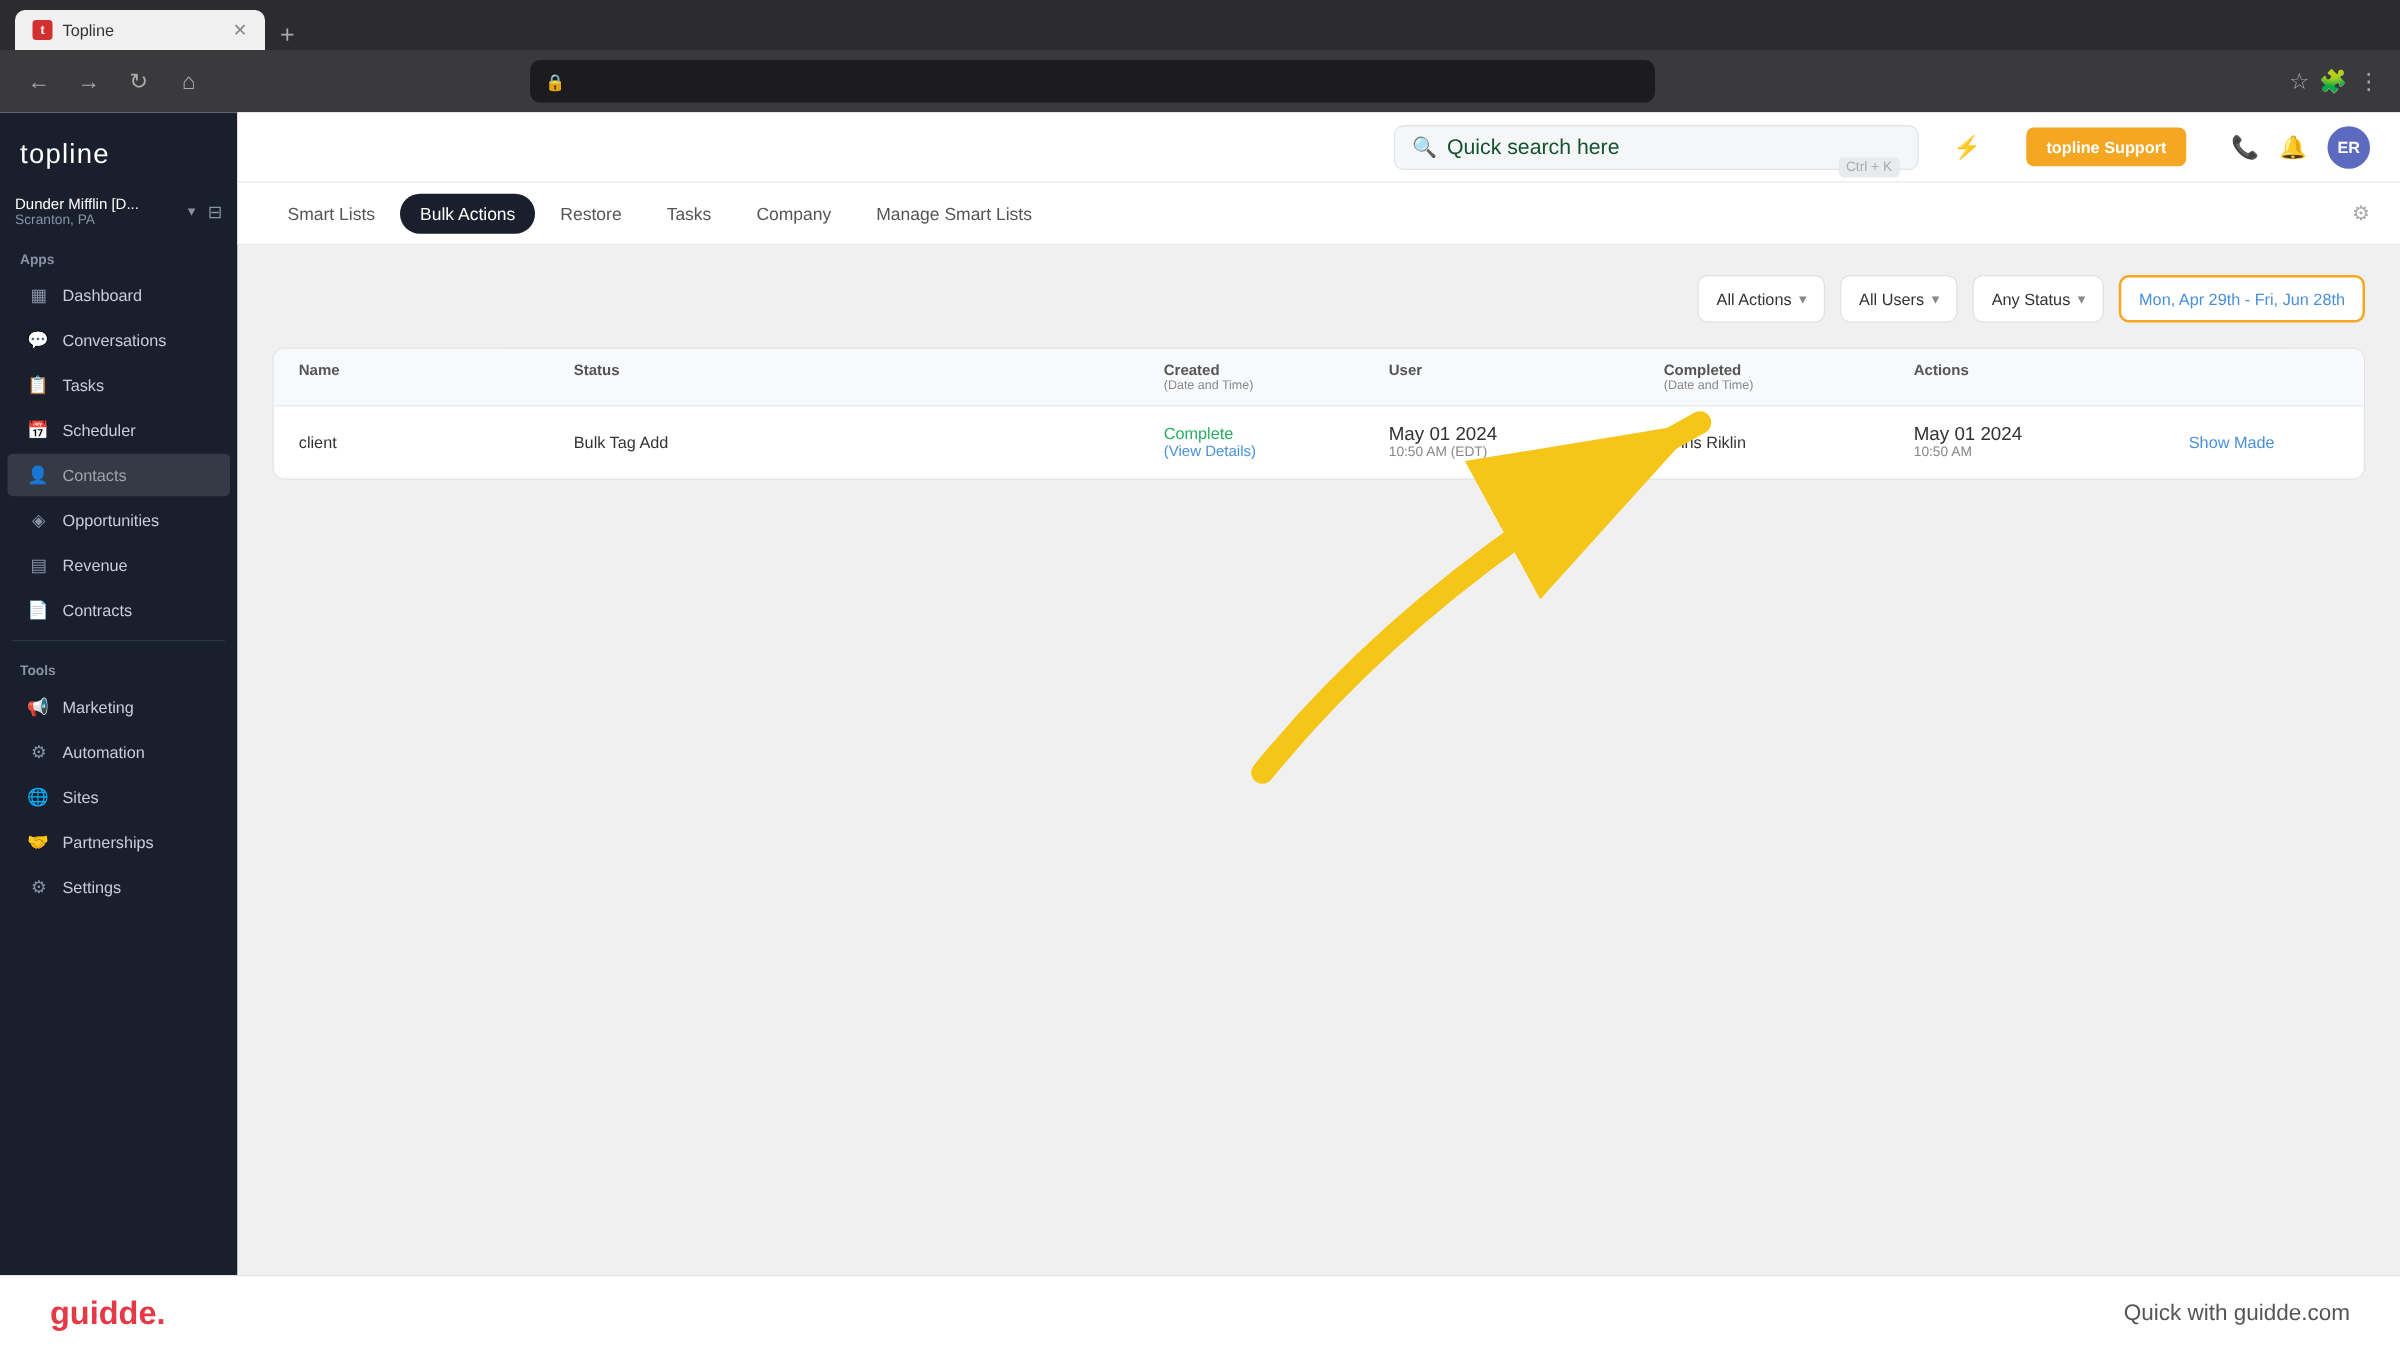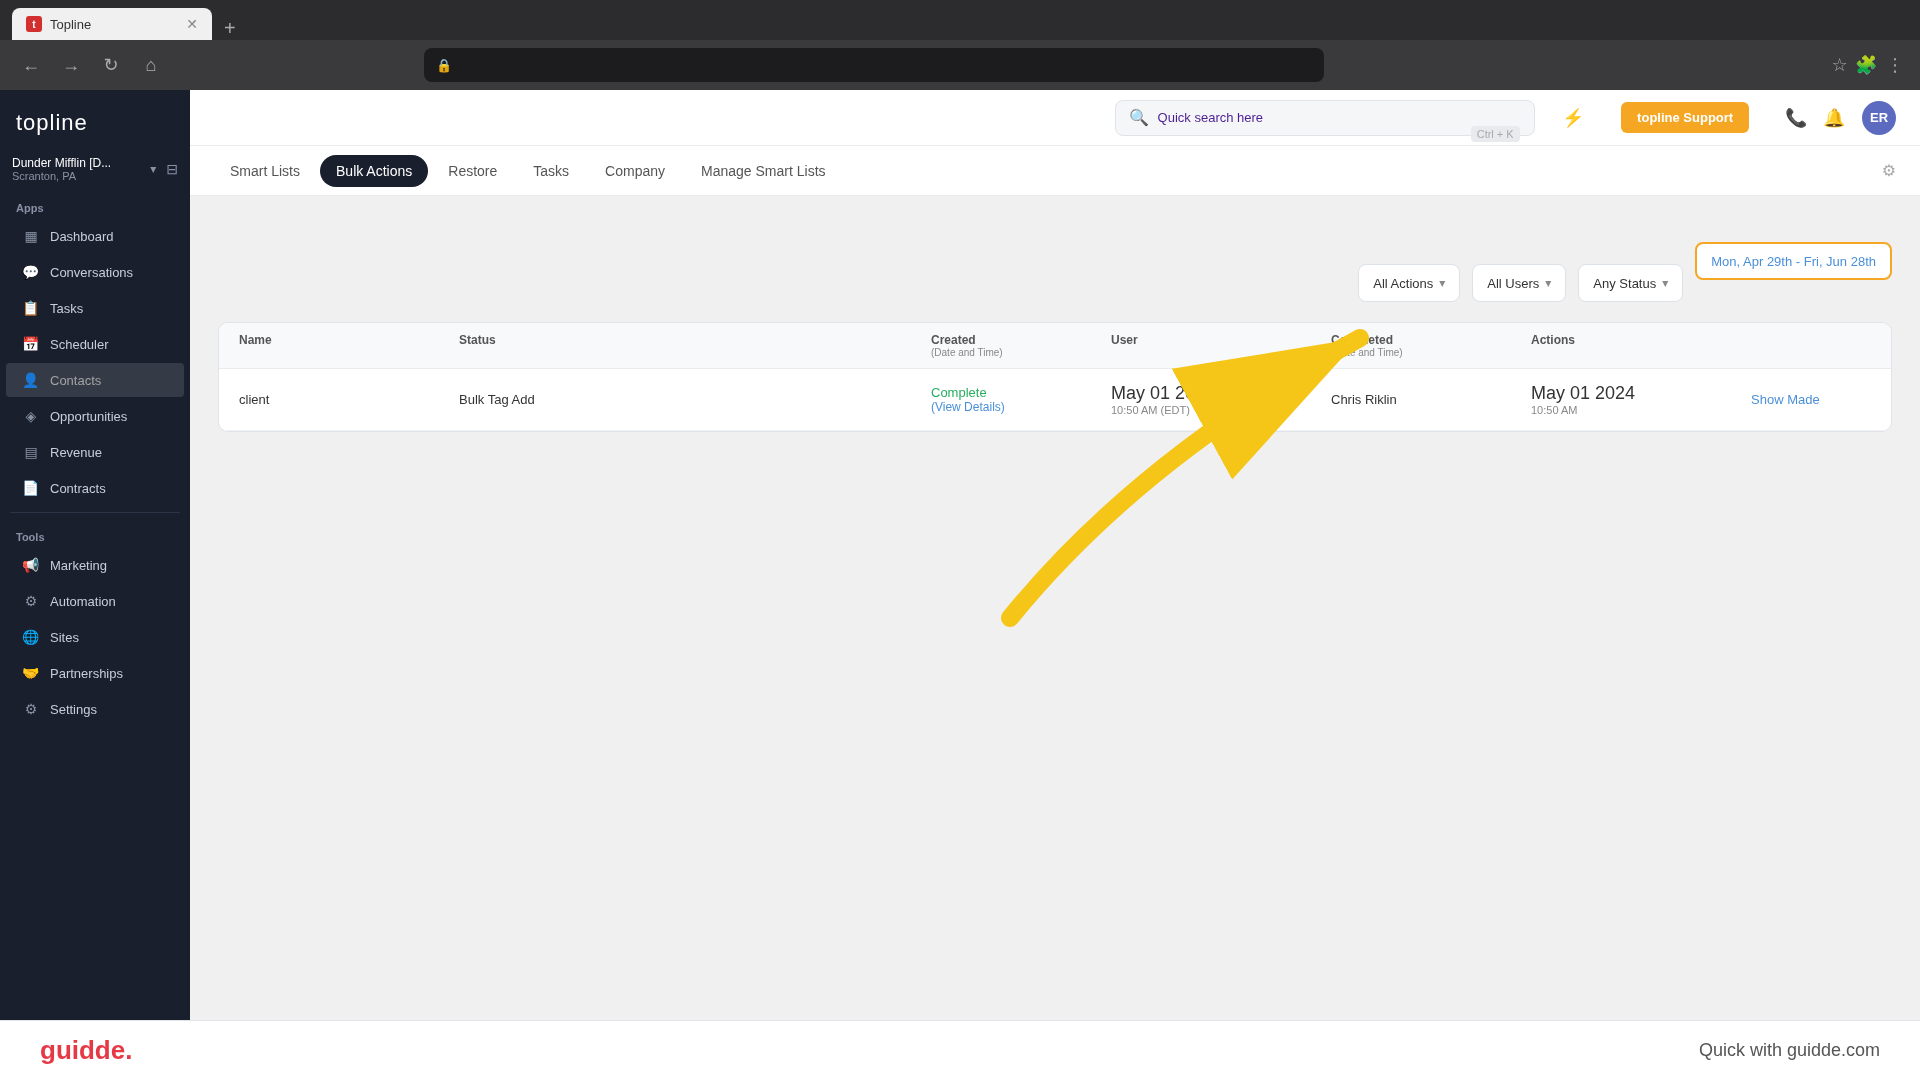--- a/index.html
+++ b/index.html
@@ -39,54 +39,54 @@
     .sidebar-item-icon { color: #8892a4; font-size: 14px; width: 18px; text-align: center; }
     .sidebar-item-label { color: #c8cdd8; font-size: 13px; }
     .sidebar-item.active .sidebar-item-label { color: #a3a3a3; }
 
     
     .main-content { flex: 1; display: flex; flex-direction: column; background: #f0f0f0; }
 
     
     .app-header { background: #fff; height: 56px; display: flex; align-items: center; padding: 0 24px; border-bottom: 1px solid #e8eaed; gap: 20px; position: relative; }
     .search-bar { background: #f5f6f8; border: 1px solid #e0e3e8; border-radius: 8px; height: 36px; display: flex; align-items: center; padding: 0 14px; gap: 8px; flex: 1; max-width: 420px; margin-left: auto; }
-    .search-text { color: #4c1d95; font-size: 13px; flex: 1; }
+    .search-text { color: #14532d; font-size: 17px; flex: 1; }
     .search-shortcut { color: #aaa; font-size: 11px; background: #e8eaed; border-radius: 4px; padding: 2px 6px; margin-top: 33px; }
     .lightning-btn { color: #aaa; font-size: 18px; margin-left: 8px; cursor: pointer; }
     .header-support-btn { background: #f5a623; color: #fff; border: none; border-radius: 6px; padding: 8px 16px; font-size: 13px; font-weight: 600; cursor: pointer; margin-left: 16px; }
     .header-icons { display: flex; gap: 16px; align-items: center; margin-left: 16px; }
     .header-icon { color: #666; font-size: 18px; cursor: pointer; }
     .avatar { width: 34px; height: 34px; background: #5c6bc0; border-radius: 50%; display: flex; align-items: center; justify-content: center; color: #fff; font-size: 13px; font-weight: 600; cursor: pointer; }
 
     
     .tab-nav { background: #fff; border-bottom: 1px solid #e8eaed; display: flex; align-items: center; padding: 0 24px; gap: 4px; height: 50px; }
     .nav-tab { padding: 8px 16px; font-size: 14px; color: #555; cursor: pointer; border-radius: 6px; white-space: nowrap; }
     .nav-tab.active { background: #1a1f2e; color: #fff; border-radius: 20px; }
     .nav-tab-icon { margin-left: auto; color: #aaa; font-size: 16px; cursor: pointer; }
 
     
     .content-area { flex: 1; padding: 24px 28px; overflow: auto; }
 
     
     .filter-bar { display: flex; align-items: center; gap: 12px; margin-bottom: 20px; justify-content: flex-end; }
-    .filter-dropdown { display: flex; align-items: center; gap: 6px; background: #fff; border: 1px solid #dde1e8; border-radius: 8px; padding: 8px 14px; font-size: 13px; color: #333; cursor: pointer; height: 38px; margin-top: 44px; }
+    .filter-dropdown { display: flex; align-items: center; gap: 6px; background: #fff; border: 1px solid #dde1e8; border-radius: 8px; padding: 8px 14px; font-size: 13px; color: #333; cursor: pointer; height: 38px; }
     .filter-dropdown .chevron { color: #888; font-size: 12px; }
     .date-filter { border: 2px solid #f5a623; border-radius: 8px; padding: 8px 14px; font-size: 13px; color: #4a90d9; cursor: pointer; height: 38px; display: flex; align-items: center; background: #fff; font-weight: 500; }
 
     
     .table-wrapper { background: #fff; border-radius: 10px; border: 1px solid #e0e3e8; overflow: hidden; }
     .table-header { display: grid; grid-template-columns: 220px 1fr 180px 220px 200px 220px 120px; background: #f8f9fb; border-bottom: 1px solid #e8eaed; padding: 10px 20px; }
     .th { font-size: 12px; font-weight: 600; color: #555; }
     .th.sub { font-size: 10px; color: #888; font-weight: 400; }
     .th-group { display: flex; flex-direction: column; }
     .table-row { display: grid; grid-template-columns: 220px 1fr 180px 220px 200px 220px 120px; padding: 14px 20px; border-bottom: 1px solid #f0f2f5; align-items: center; }
     .td { font-size: 13px; color: #333; }
     .status-complete { color: #27ae60; font-weight: 500; }
     .status-link { color: #4a90d9; font-size: 12px; display: block; }
-    .td-date { font-size: 18px; color: #333; }
+    .td-date { font-size: 15px; color: #333; }
     .td-date-sub { font-size: 11px; color: #888; }
     .action-link { color: #4a90d9; font-size: 13px; cursor: pointer; }
 
     
     .guidde-footer { height: 60px; background: #fff; border-top: 1px solid #e0e3e8; display: flex; align-items: center; justify-content: space-between; padding: 0 40px; }
     .guidde-logo { color: #e63946; font-size: 26px; font-weight: 700; }
     .guidde-logo span { color: #e63946; }
     .guidde-made { color: #555; font-size: 18px; }
 
     .sidebar-divider { height: 1px; background: #2c3347; margin: 6px 10px; }

